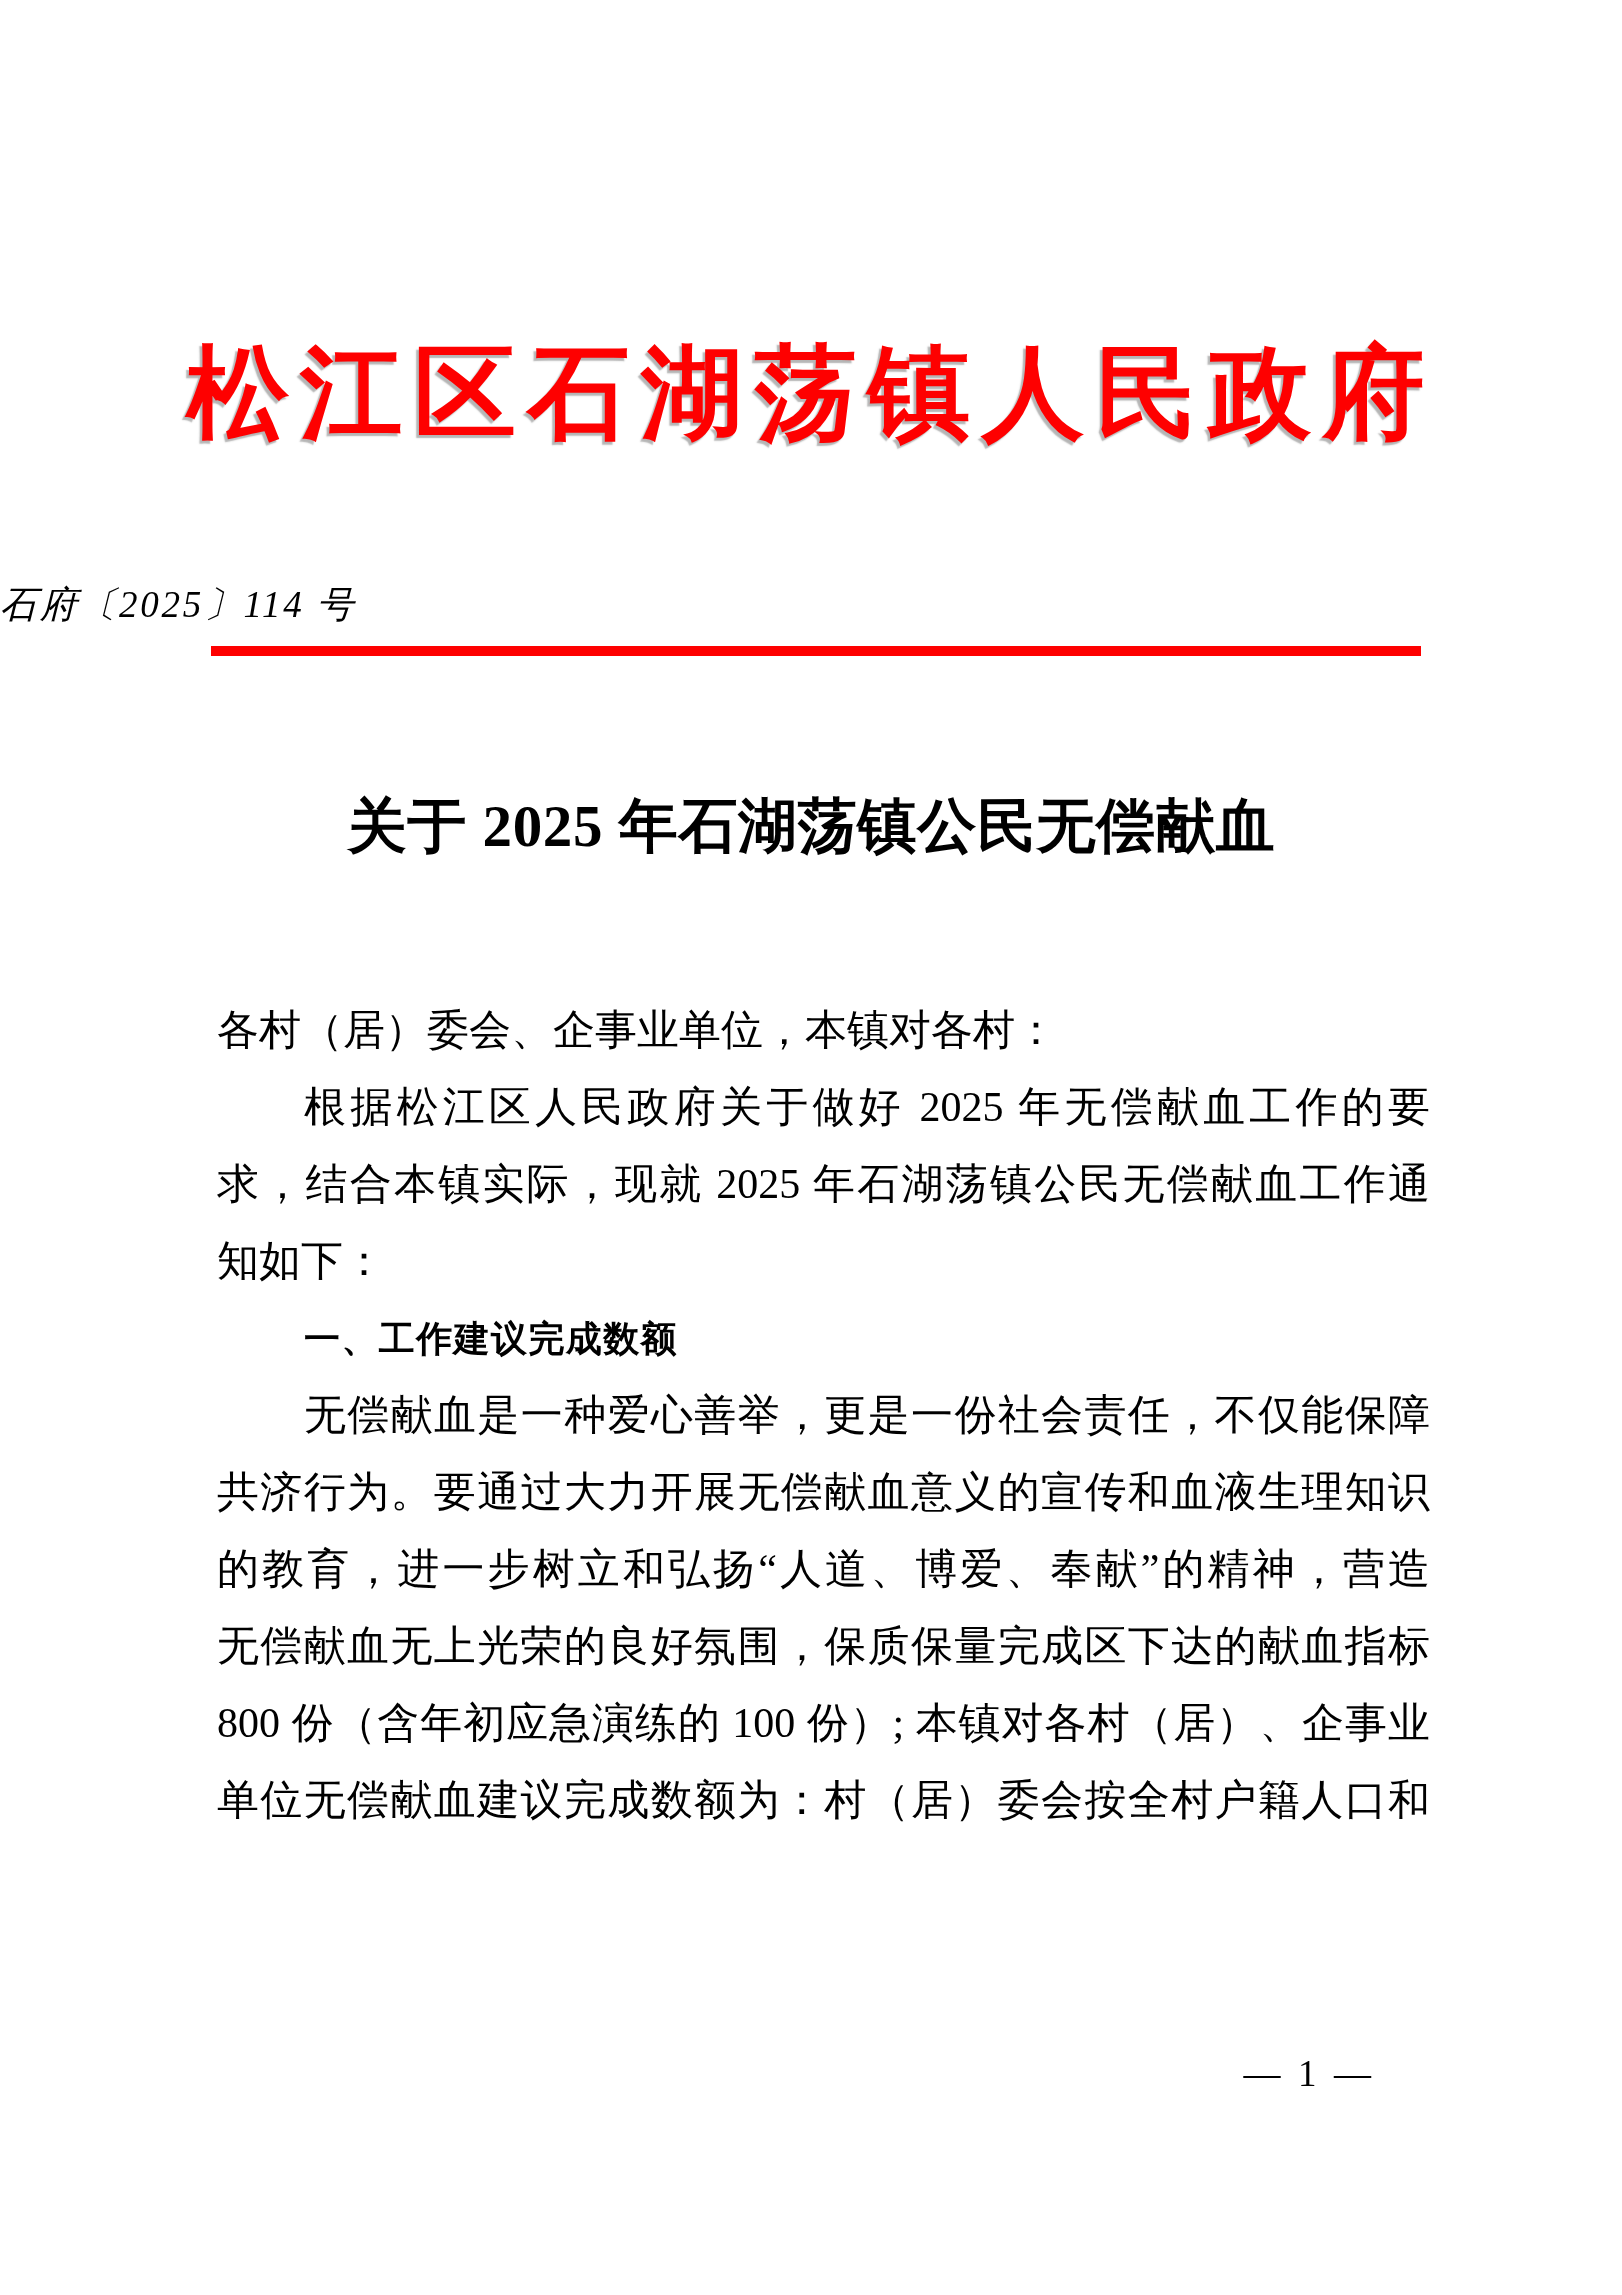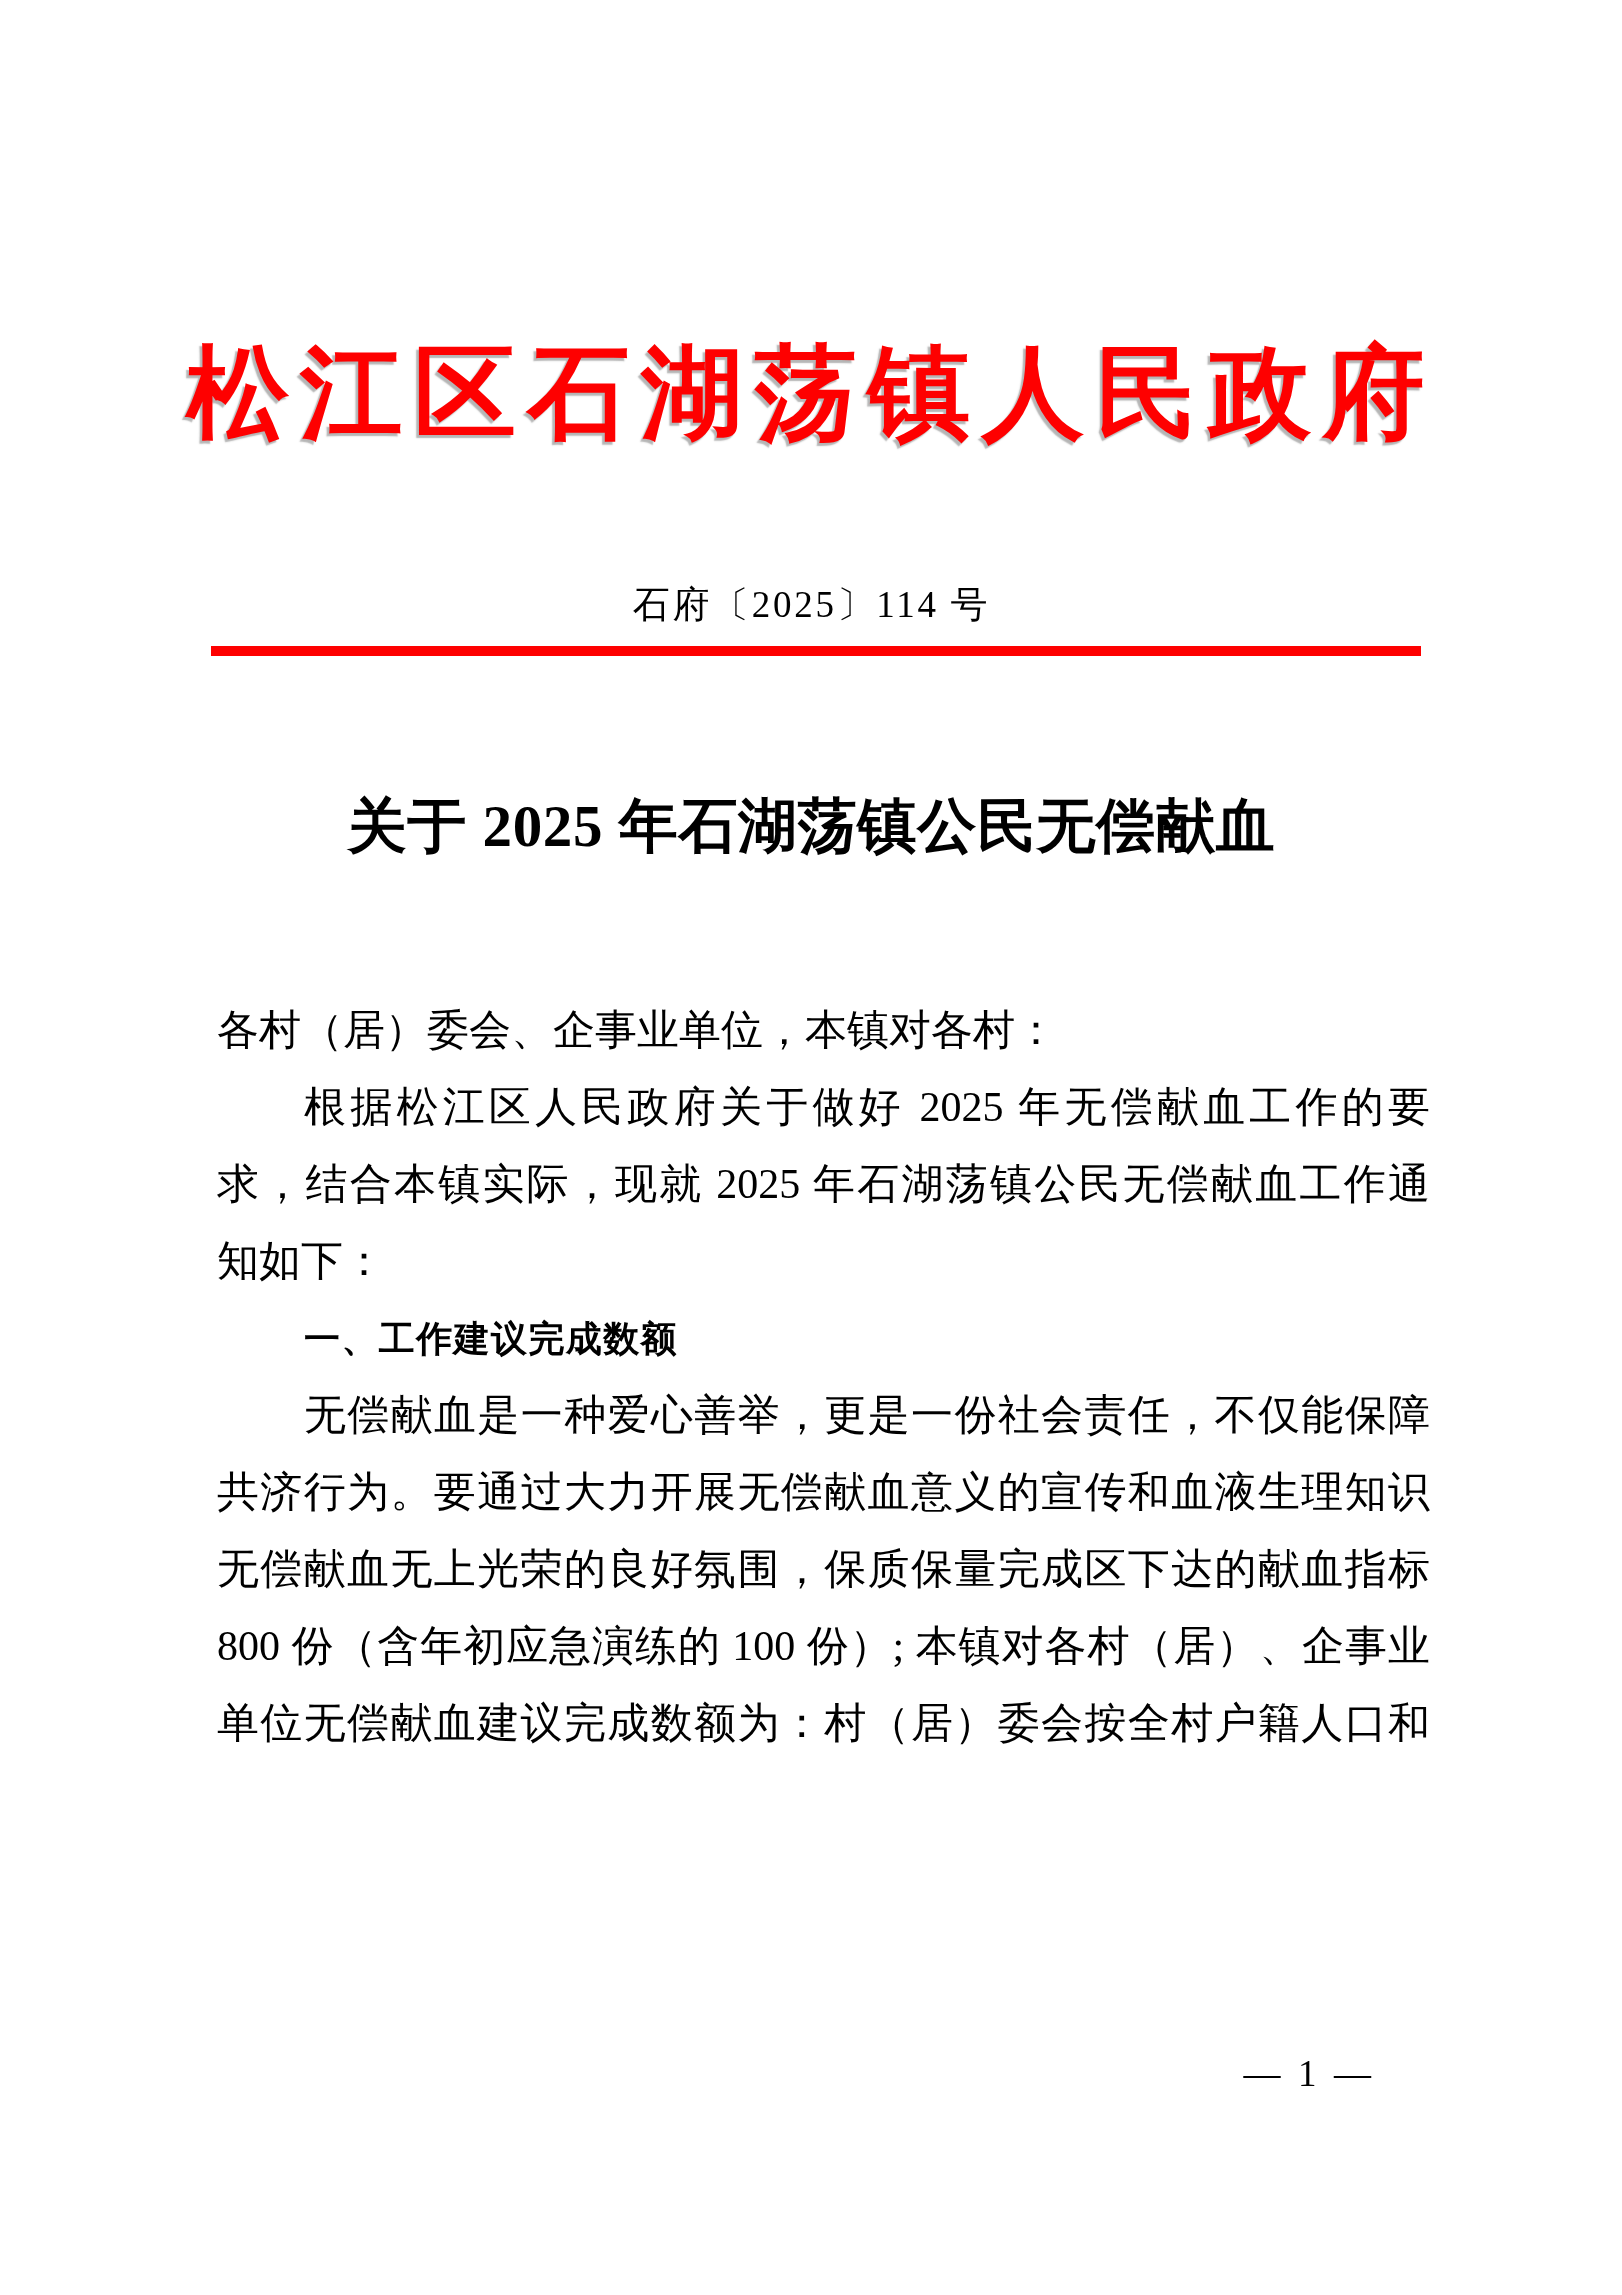--- a/index.html
+++ b/index.html
@@ -17,23 +17,24 @@
     position:absolute;top:336px;left:0;width:100%;
     text-align:center;
     font-size:102px;line-height:116px;font-weight:bold;
     letter-spacing:11.6px;
     color:var(--red);
     text-shadow:-2.7px 2.7px 1.4px rgba(90,90,90,0.45);
     white-space:nowrap;
   }
   .doc-number{
     position:absolute;top:581px;left:0;width:100%;
-    text-align:center;
+    text-align:left;
     font-size:37px;line-height:48px;letter-spacing:2.7px;
     white-space:nowrap;
+    font-style:italic;
   }
   .red-line{
     position:absolute;top:646px;left:211px;
     width:1210px;height:9.5px;
     background:var(--red);
   }
   .main-title{
     position:absolute;top:788px;left:0;width:100%;
     text-align:center;
     font-size:59px;line-height:77px;font-weight:bold;
@@ -79,20 +80,21 @@
   </div>
 
   <div class="body-block">
       <div class="line">各村（居）委会、企事业单位，本镇对各村：</div>
       <div class="line indent justify">根据松江区人民政府关于做好 2025 年无偿献血工作的要</div>
       <div class="line justify">求，结合本镇实际，现就 2025 年石湖荡镇公民无偿献血工作通</div>
       <div class="line">知如下：</div>
       <div class="line indent heading">一、工作建议完成数额</div>
       <div class="line indent justify">无偿献血是一种爱心善举，更是一份社会责任，不仅能保障</div>
       <div class="line justify">共济行为。要通过大力开展无偿献血意义的宣传和血液生理知识</div>
+      <div class="line justify">的教育，进一步树立和弘扬“人道、博爱、奉献”的精神，营造</div>
       <div class="line justify">无偿献血无上光荣的良好氛围，保质保量完成区下达的献血指标</div>
       <div class="line justify">800 份（含年初应急演练的 100 份）; 本镇对各村（居）、企事业</div>
       <div class="line justify">单位无偿献血建议完成数额为：村（居）委会按全村户籍人口和</div>
     </div>
 
   <div class="page-number">— 1 —</div>
 
 </div>
 
 

